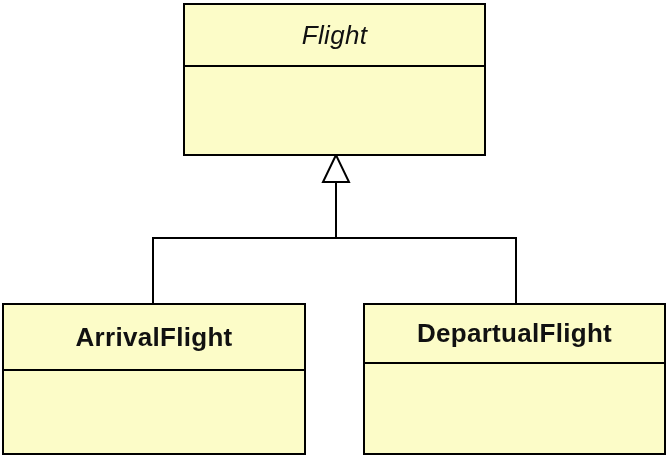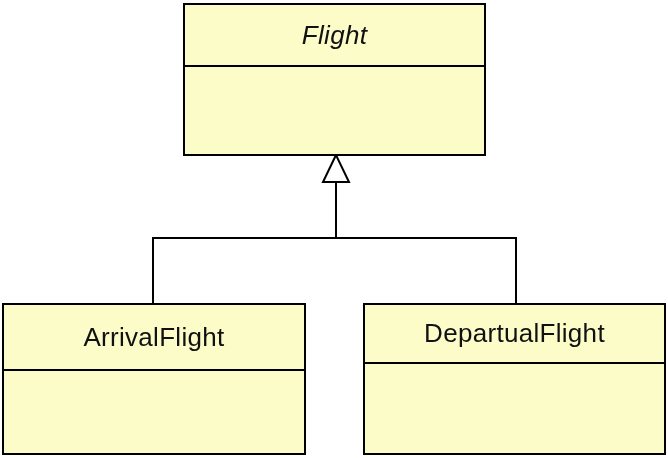--- a/index.html
+++ b/index.html
@@ -30,21 +30,21 @@
     justify-content: center;
   }
   .compartment.body { flex: 1 1 auto; }
   .cname {
     font-size: 26px;
     color: var(--text, #111111);
     letter-spacing: 0.3px;
     white-space: nowrap;
   }
   .cname.abstract { font-style: italic; font-weight: 400; }
-  .cname.concrete { font-weight: 400; }
+  .cname.concrete { font-weight: 700; }
   svg.connectors {
     position: absolute;
     left: 0; top: 0;
     width: 668px; height: 458px;
     pointer-events: none;
   }
   svg.connectors line {
     stroke: var(--line, #000000);
     stroke-width: 2;
   }

